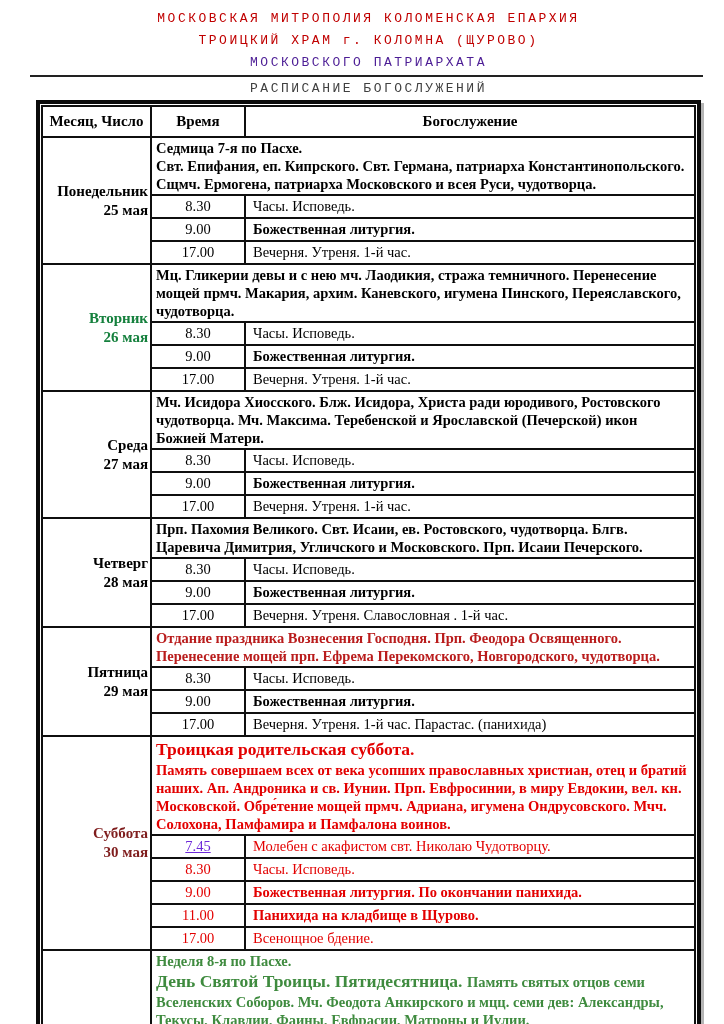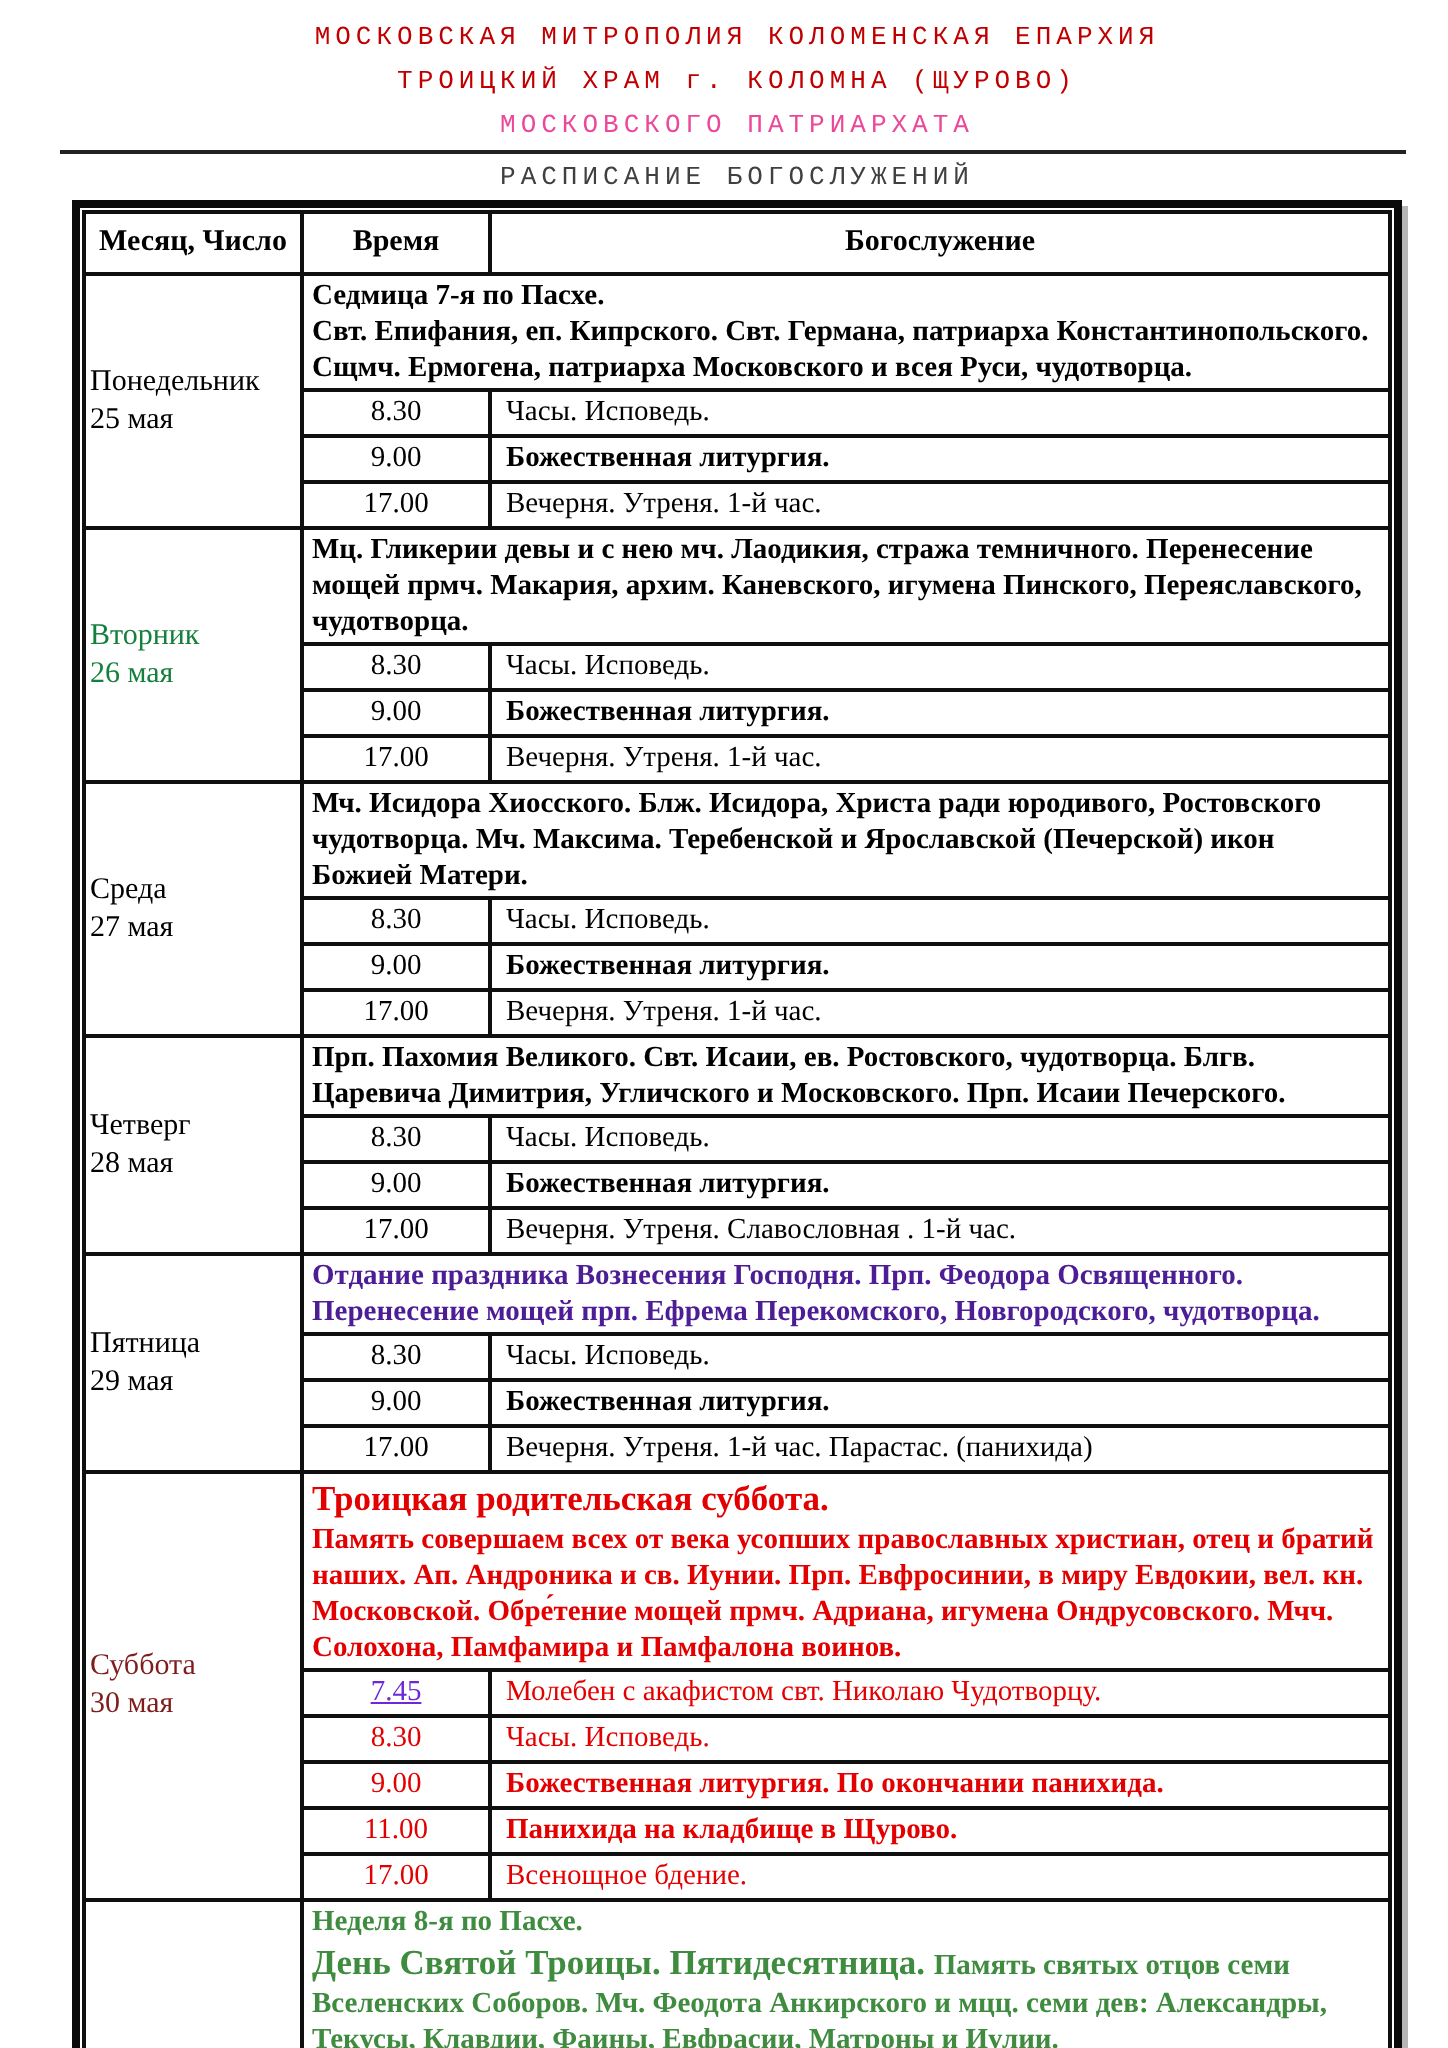--- a/index.html
+++ b/index.html
@@ -21,37 +21,37 @@
 
   
   .tbl-outer{
     border:4px solid #0a0a0a;padding:1px;
     box-shadow:3px 3px 0 rgba(120,120,120,.55);
   }
   table{border-collapse:collapse;width:100%;table-layout:fixed;}
   col.c-day{width:109px;} col.c-time{width:94px;}
   th,td{border:2px solid #0f0f0f;}
   th{font-size:15px;font-weight:bold;padding:6px 2px;text-align:center;}
-  .day-cell{text-align:left;vertical-align:middle;font-weight:normal;font-size:15px;line-height:19px;padding:2px;}
+  .day-cell{text-align:right;vertical-align:middle;font-weight:bold;font-size:15px;line-height:19px;padding:2px;}
   .desc-cell{font-weight:bold;font-size:14.5px;line-height:18px;padding:1px 4px;vertical-align:middle;}
   .desc-line{margin:0;}
   .lg{font-size:17.5px;line-height:23px;}
   .time-cell{text-align:center;font-size:14.5px;line-height:19px;padding:1px 0;vertical-align:middle;}
   .svc-cell{font-size:14.5px;line-height:19px;padding:1px 2px 1px 7px;vertical-align:middle;}
   .b{font-weight:bold;}
 </style>
 </head>
 <body>
 
 <div class="doc">
 
   <div class="letterhead">
     <div class="hdr-line" style="color: rgb(192, 0, 0);">МОСКОВСКАЯ  МИТРОПОЛИЯ  КОЛОМЕНСКАЯ  ЕПАРХИЯ</div>
     <div class="hdr-line" style="color: rgb(192, 0, 0);">ТРОИЦКИЙ  ХРАМ  г.  КОЛОМНА  (ЩУРОВО)</div>
-    <div class="hdr-line" style="color: #ec4899;">МОСКОВСКОГО  ПАТРИАРХАТА</div>
+    <div class="hdr-line" style="color: #4c1d95;">МОСКОВСКОГО  ПАТРИАРХАТА</div>
     <hr class="rule">
     <div class="hdr-line" style="color: #404040;">РАСПИСАНИЕ  БОГОСЛУЖЕНИЙ</div>
   </div>
 
   <div class="tbl-outer">
     <table>
       <colgroup>
           <col class="c-day">
           <col class="c-time">
           <col class="c-svc">
@@ -156,21 +156,21 @@
             <td class="time-cell" style="color: rgb(0, 0, 0);">17.00</td>
             <td class="svc-cell" style="color: rgb(0, 0, 0);"><span>Вечерня. Утреня. Славословная . 1-й час.</span></td>
           </tr>
         </tbody>
         <tbody>
           <tr>
             <td class="day-cell" rowspan="4" style="color: rgb(0, 0, 0);">
               <div>Пятница</div>
               <div>29 мая</div>
             </td>
-            <td class="desc-cell" colspan="2" style="color: #4c1d95;">
+            <td class="desc-cell" colspan="2" style="color: #b91c1c;">
               <div class="desc-line"><span>Отдание праздника Вознесения Господня. Прп. Феодора Освященного. Перенесение мощей прп. Ефрема Перекомского, Новгородского, чудотворца.</span></div>
             </td>
           </tr>
           <tr>
             <td class="time-cell" style="color: rgb(0, 0, 0);">8.30</td>
             <td class="svc-cell" style="color: rgb(0, 0, 0);"><span>Часы. Исповедь.</span></td>
           </tr>
           <tr>
             <td class="time-cell" style="color: rgb(0, 0, 0);">9.00</td>
             <td class="svc-cell" style="color: rgb(0, 0, 0);"><span class="b">Божественная литургия.</span></td>

